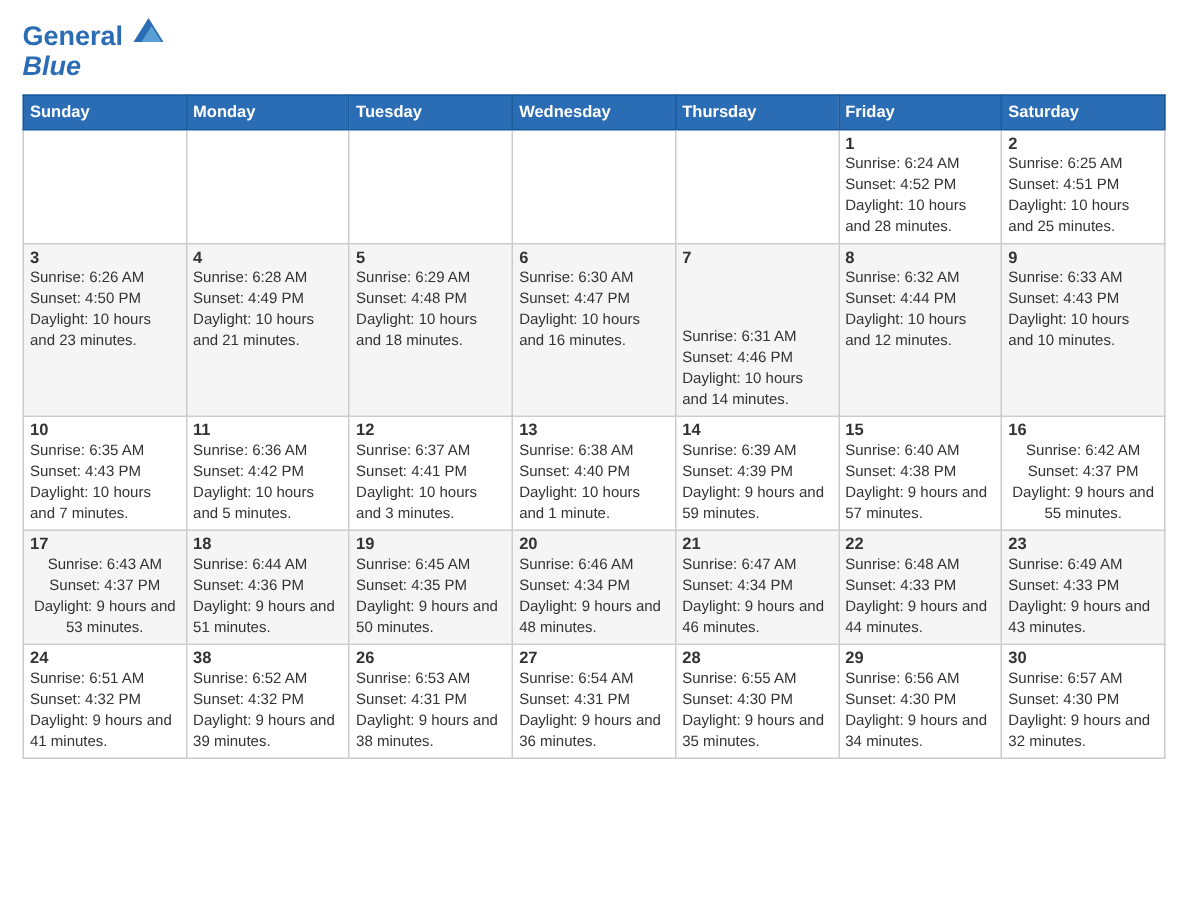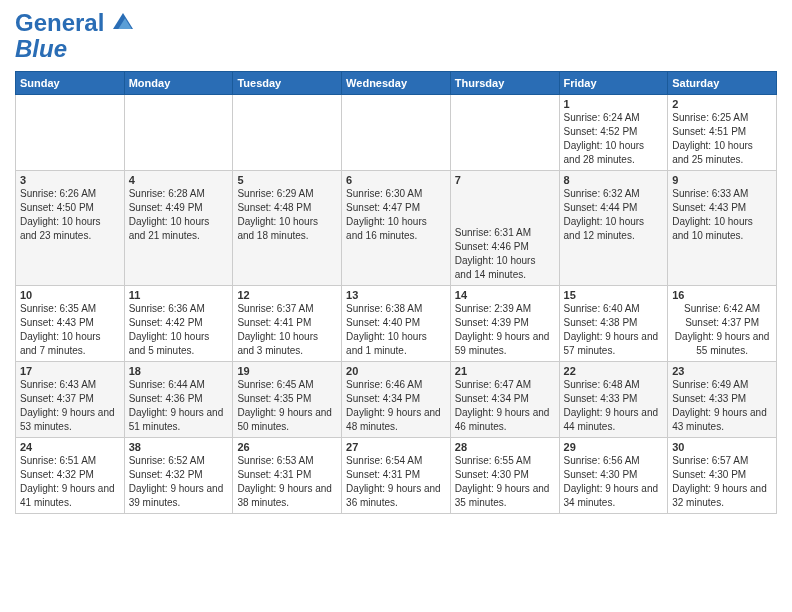--- a/index.html
+++ b/index.html
@@ -19,21 +19,21 @@
       display: flex;
       justify-content: space-between;
       align-items: flex-start;
       margin-bottom: 8px;
     }
     .logo {
       display: flex;
       align-items: center;
     }
     .logo-text {
-      font-size: 24px;
+      font-size: 18px;
       font-weight: bold;
       color: #333;
       line-height: 1.1;
     }
     .logo-text span {
       color: #2a6db5;
     }
     .logo-icon {
       width: 20px;
       height: 20px;
@@ -212,41 +212,41 @@
 Daylight: 10 hours and 3 minutes.</div>
           </td>
           <td>
             <span class="day-num">13</span>
             <div class="day-info" style="white-space: pre-line;">Sunrise: 6:38 AM
 Sunset: 4:40 PM
 Daylight: 10 hours and 1 minute.</div>
           </td>
           <td>
             <span class="day-num">14</span>
-            <div class="day-info" style="white-space: pre-line;">Sunrise: 2:39 AM
+            <div class="day-info" style="white-space: pre-line;">Sunrise: 6:39 AM
 Sunset: 4:39 PM
 Daylight: 9 hours and 59 minutes.</div>
           </td>
           <td>
             <span class="day-num">15</span>
             <div class="day-info" style="white-space: pre-line;">Sunrise: 6:40 AM
 Sunset: 4:38 PM
 Daylight: 9 hours and 57 minutes.</div>
           </td>
           <td>
             <span class="day-num">16</span>
             <div class="day-info" style="white-space: pre-line; text-align: center;">Sunrise: 6:42 AM
 Sunset: 4:37 PM
 Daylight: 9 hours and 55 minutes.</div>
           </td>
         </tr>
         <tr>
           <td>
             <span class="day-num">17</span>
-            <div class="day-info" style="white-space: pre-line;">Sunrise: 6:43 AM
+            <div class="day-info" style="white-space: pre-line; text-align: center;">Sunrise: 6:43 AM
 Sunset: 4:37 PM
 Daylight: 9 hours and 53 minutes.</div>
           </td>
           <td>
             <span class="day-num">18</span>
             <div class="day-info" style="white-space: pre-line;">Sunrise: 6:44 AM
 Sunset: 4:36 PM
 Daylight: 9 hours and 51 minutes.</div>
           </td>
           <td>

